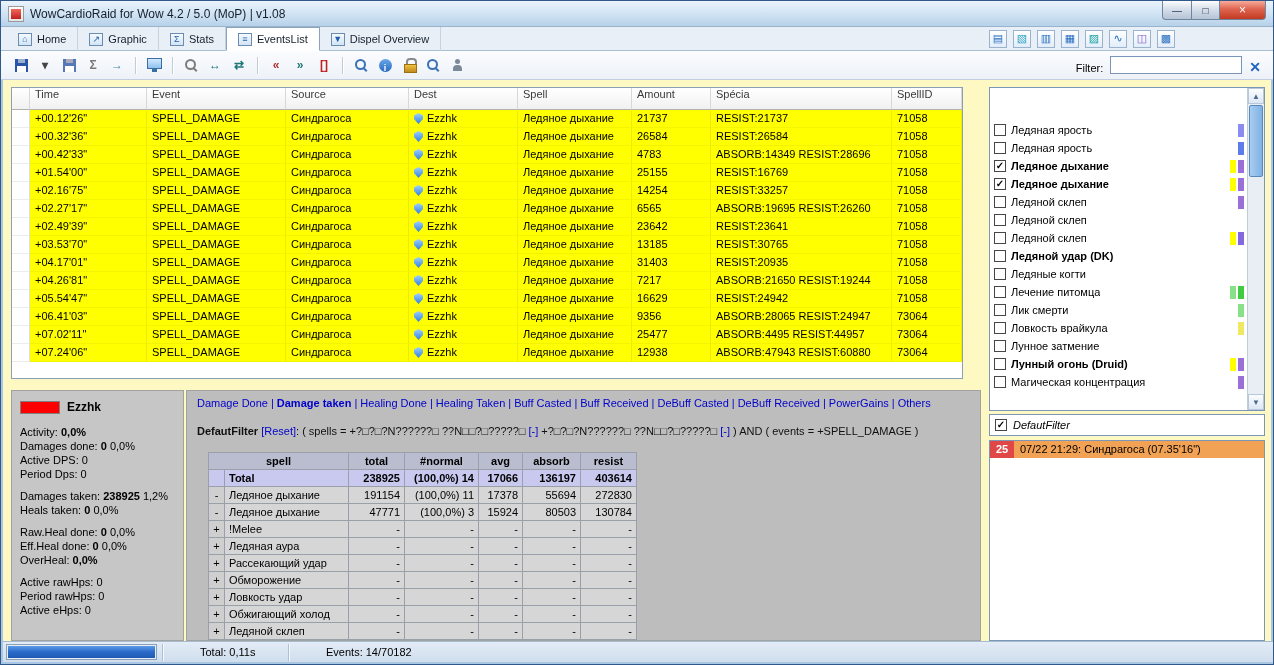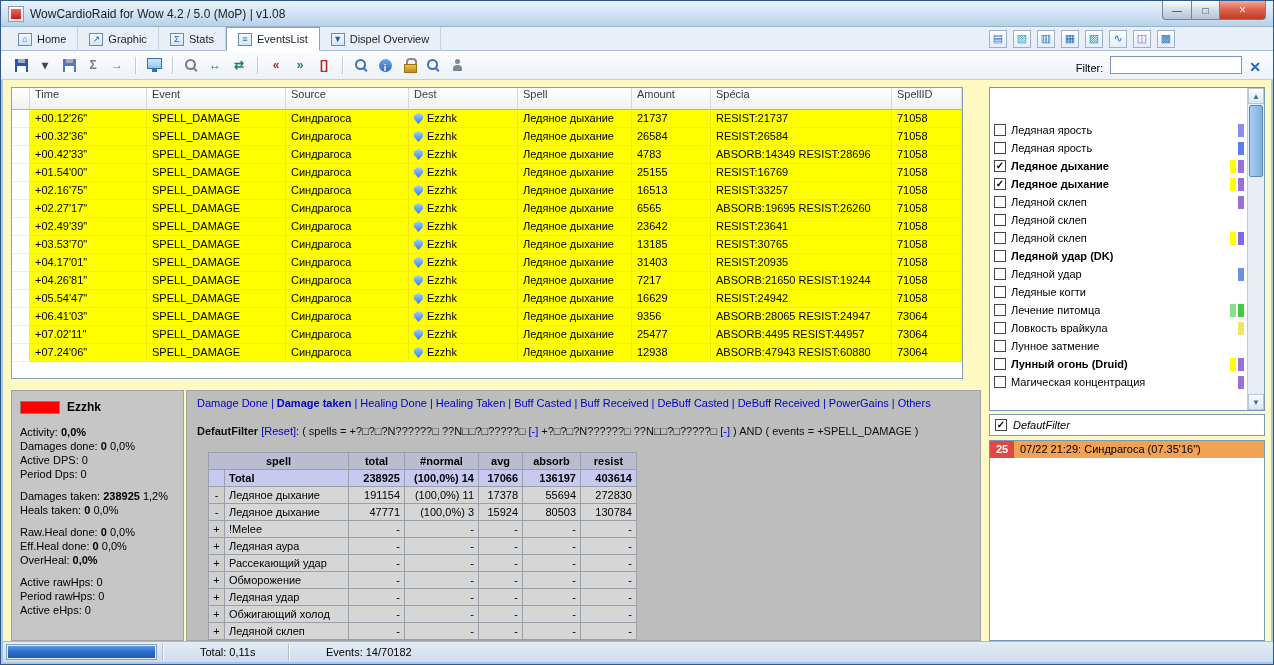--- a/index.html
+++ b/index.html
@@ -307,21 +307,21 @@
         <div class="et-row et-grid">
           <div class="cell gutter"></div>
           <div class="cell"><span>+02.16'75"</span></div>
           <div class="cell"><span>SPELL_DAMAGE</span></div>
           <div class="cell"><span>Синдрагоса</span></div>
           <div class="cell dest">
             <span class="shield"></span>
             <span>Ezzhk</span>
           </div>
           <div class="cell"><span>Ледяное дыхание</span></div>
-          <div class="cell"><span>16513</span></div>
+          <div class="cell"><span>14254</span></div>
           <div class="cell"><span>RESIST:33257</span></div>
           <div class="cell"><span>71058</span></div>
         </div>
         <div class="et-row et-grid">
           <div class="cell gutter"></div>
           <div class="cell"><span>+02.27'17"</span></div>
           <div class="cell"><span>SPELL_DAMAGE</span></div>
           <div class="cell"><span>Синдрагоса</span></div>
           <div class="cell dest">
             <span class="shield"></span>
@@ -558,21 +558,21 @@
             <td class="exp">+</td>
             <td>Обморожение</td>
             <td class="num">-</td>
             <td class="num">-</td>
             <td class="num">-</td>
             <td class="num">-</td>
             <td class="num">-</td>
           </tr>
           <tr>
             <td class="exp">+</td>
-            <td>Ледяная удар</td>
+            <td>Ловкость удар</td>
             <td class="num">-</td>
             <td class="num">-</td>
             <td class="num">-</td>
             <td class="num">-</td>
             <td class="num">-</td>
           </tr>
           <tr>
             <td class="exp">+</td>
             <td>Обжигающий холод</td>
             <td class="num">-</td>
@@ -655,40 +655,40 @@
         <div class="spell-row">
           <span class="checkbox"></span>
           <span class="spell-label b">Ледяной удар (DK)</span>
           <span class="chips">
             <span class="chip"></span>
             <span class="chip"></span>
           </span>
         </div>
         <div class="spell-row">
           <span class="checkbox"></span>
-          <span class="spell-label">Ледяной удар</span>
-          <span class="chips">
-            <span class="chip"></span>
-            <span class="chip" style="background: rgb(108, 144, 232);"></span>
-          </span>
-        </div>
-        <div class="spell-row">
-          <span class="checkbox"></span>
           <span class="spell-label">Ледяные когти</span>
           <span class="chips">
             <span class="chip"></span>
             <span class="chip"></span>
           </span>
         </div>
         <div class="spell-row">
           <span class="checkbox"></span>
           <span class="spell-label">Лечение питомца</span>
           <span class="chips">
             <span class="chip" style="background: rgb(136, 224, 136);"></span>
             <span class="chip" style="background: rgb(64, 204, 64);"></span>
+          </span>
+        </div>
+        <div class="spell-row">
+          <span class="checkbox"></span>
+          <span class="spell-label">Лик смерти</span>
+          <span class="chips">
+            <span class="chip"></span>
+            <span class="chip" style="background: rgb(136, 224, 136);"></span>
           </span>
         </div>
         <div class="spell-row">
           <span class="checkbox"></span>
           <span class="spell-label">Ловкость врайкула</span>
           <span class="chips">
             <span class="chip"></span>
             <span class="chip" style="background: rgb(240, 232, 96);"></span>
           </span>
         </div>

